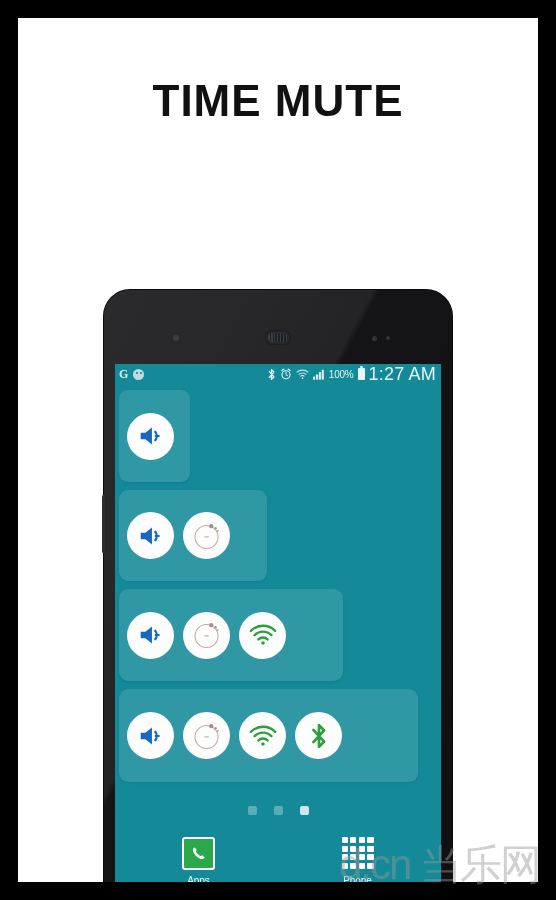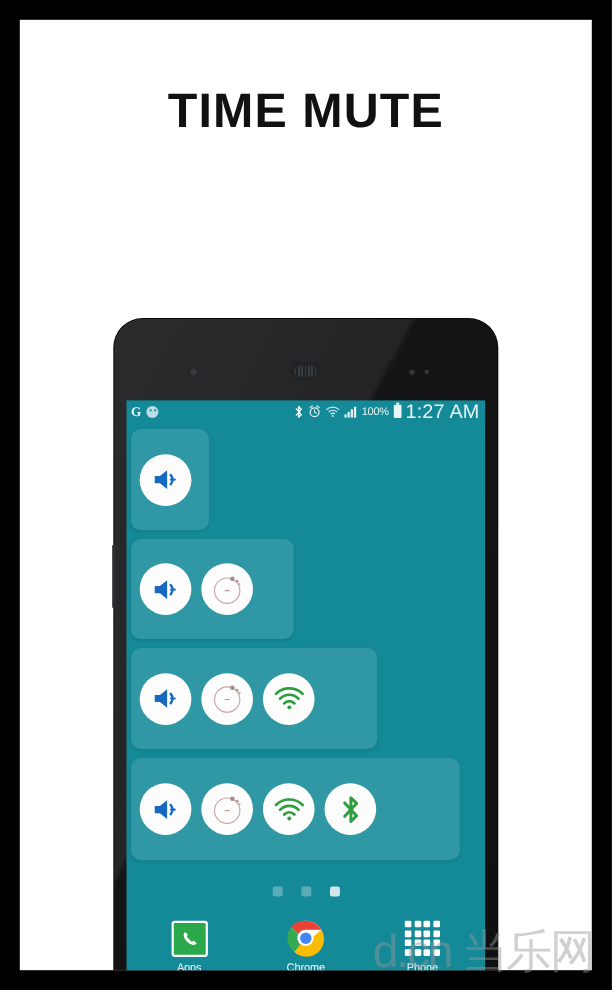--- a/index.html
+++ b/index.html
@@ -428,33 +428,20 @@
                 <svg width="19" height="19" viewBox="0 0 24 24">
                   <path d="M6.6 4 C5 5.6 4.4 7.6 5.6 10.4 C6.8 13.3 10.6 17.1 13.5 18.3 C16.3 19.5 18.3 19 20 17.4 L17 14.2 L14.2 15.4 L8.5 9.7 L9.7 6.9 z" fill="#ffffff"></path>
                 </svg>
               </div>
             </div>
             <div class="dock-label">Apps</div>
           </div>
 
 
 
-          <div class="dock-item">
-            <div class="dock-ico">
-              <svg width="34" height="34" viewBox="0 0 34 34">
-                <circle cx="17" cy="17" r="16" fill="#ffffff"></circle>
-                <path d="M17 1 A16 16 0 0 1 31 9.2 L17 9.2 A7.8 7.8 0 0 0 10.2 13.2 L3.6 6.8 A16 16 0 0 1 17 1 z" fill="#ea4335"></path>
-                <path d="M3.6 6.8 L10.2 13.2 A7.8 7.8 0 0 0 13.4 23.6 L6.6 29.5 A16 16 0 0 1 3.6 6.8 z" fill="#34a853"></path>
-                <path d="M31 9.2 A16 16 0 0 1 6.6 29.5 L14.2 19.6 A7.8 7.8 0 0 0 24.2 15.2 z" fill="#fbbc05"></path>
-                <circle cx="17" cy="17" r="7" fill="#ffffff"></circle>
-                <circle cx="17" cy="17" r="5.2" fill="#4285f4"></circle>
-              </svg>
-            </div>
-            <div class="dock-label">Chrome</div>
-          </div>
 
           <div class="dock-item">
             <div class="dock-ico">
               <div class="ico-grid">
                 <span></span>
                   <span></span>
                   <span></span>
                   <span></span>
                 <span></span>
                   <span></span>

